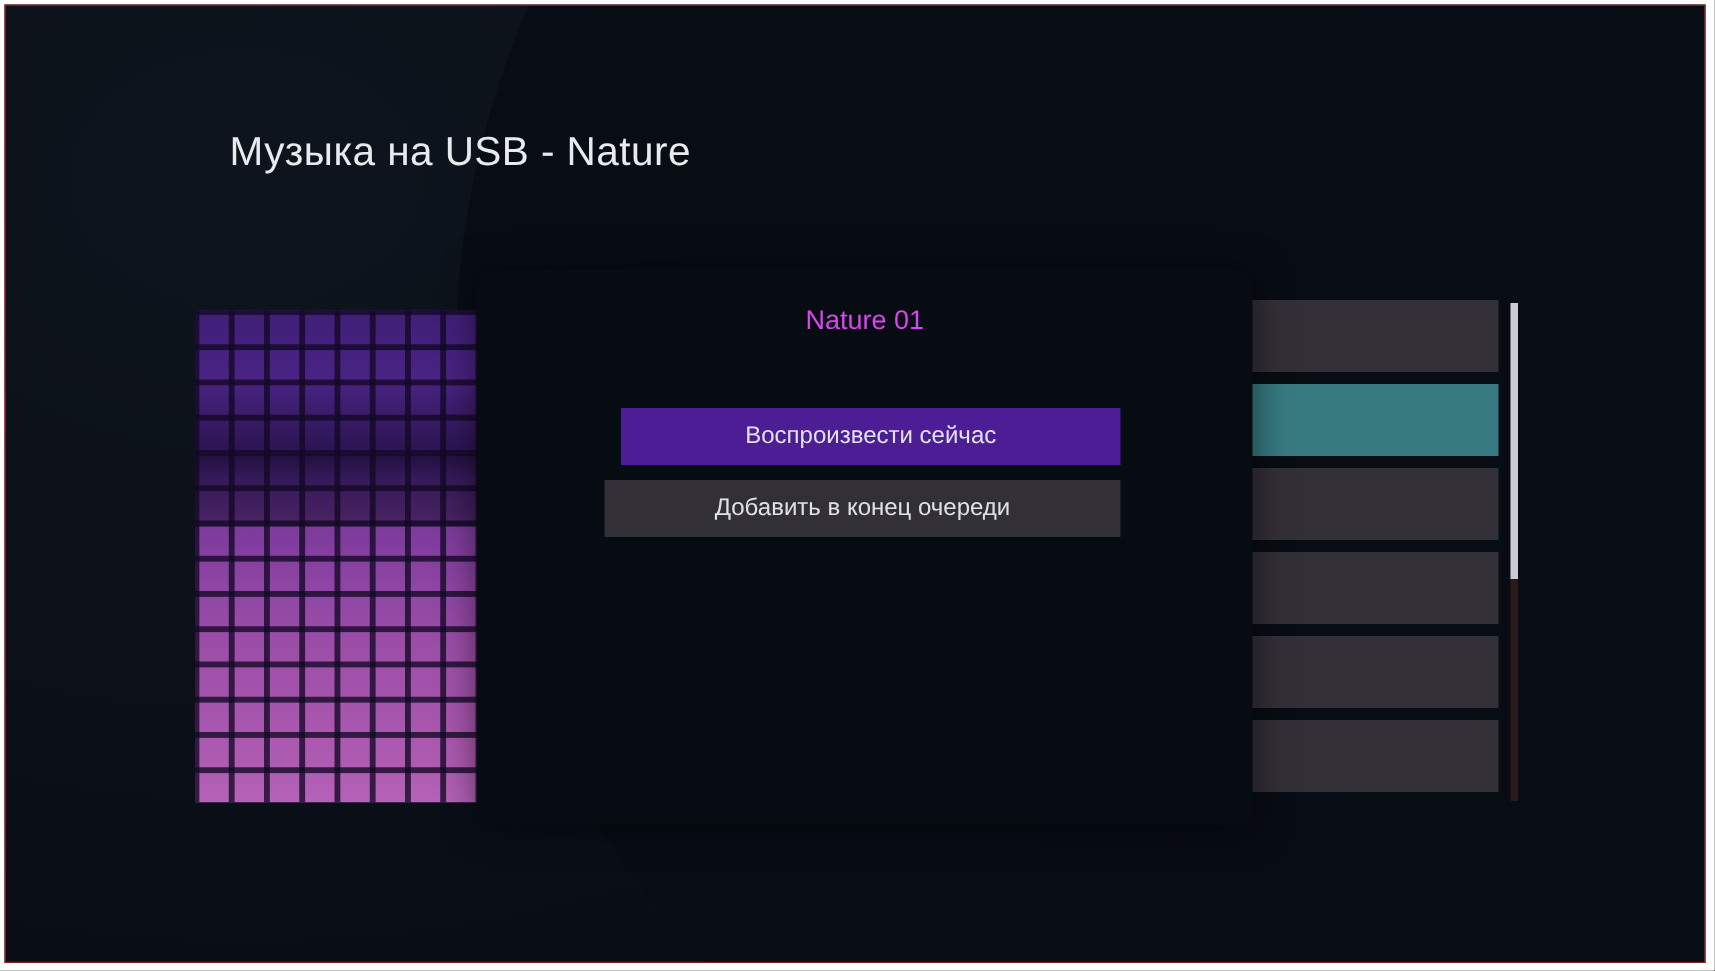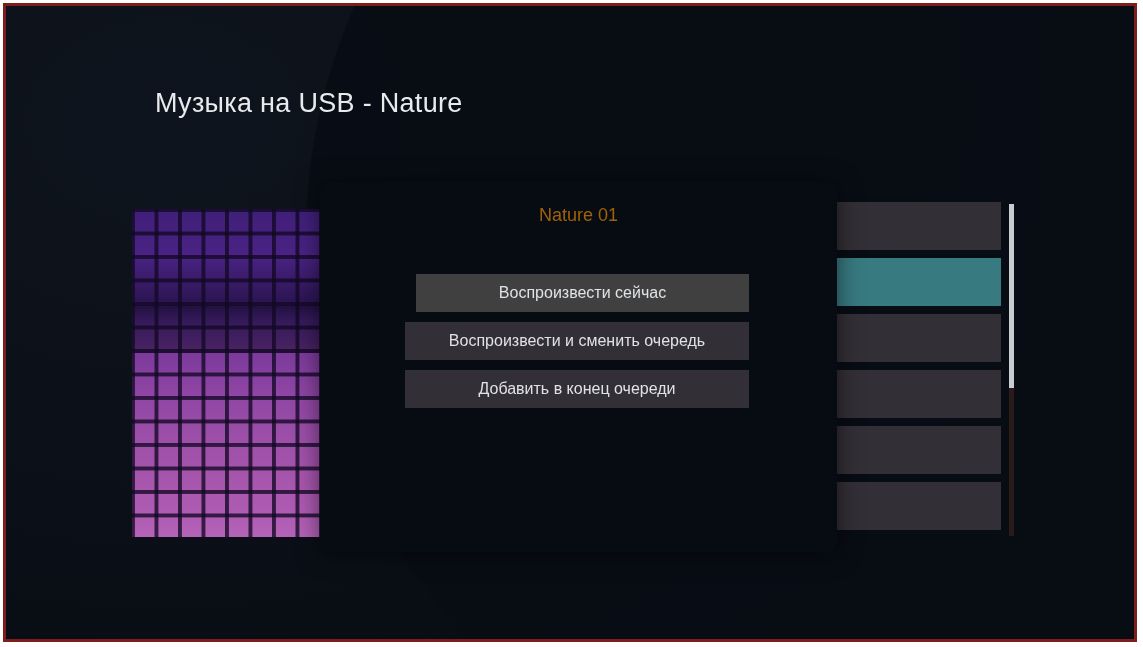--- a/index.html
+++ b/index.html
@@ -15,21 +15,21 @@
   }
 
   
   #tv-frame {
     position: absolute;
     left: 3px;
     top: 3px;
     width: 1134px;
     height: 639px;
     box-sizing: border-box;
-    border: 3px solid #7f1d1d;
+    border: 1px solid #7f1d1d;
     background: #0a0f17;
     overflow: hidden;
   }
 
   
   #backdrop-sheen {
     position: absolute;
     inset: 0;
     background:
       radial-gradient(1200px 900px at 14% 18%, #0e141d 0%, #0b1018 42%, #080d14 70%, #070b11 100%);
@@ -151,42 +151,42 @@
     border-radius: 9px;
     box-shadow: 0 2px 24px rgba(0,0,0,.55);
   }
   #dialog-title {
     position: absolute;
     left: 0;
     top: 23px;
     width: 100%;
     text-align: center;
     font-size: 18px;
-    color: #a16207;
+    color: #d946ef;
   }
   #dialog-actions {
     position: absolute;
     left: 85px;
     top: 92px;
     width: 344px;
   }
   .action-btn {
     height: 38px;
     margin-bottom: 10px;
     background: #332f36;
     display: flex;
     align-items: center;
     justify-content: center;
     font-size: 16px;
     color: #dfe2e6;
     cursor: pointer;
     user-select: none;
   }
   .action-btn.selected {
-    background: #404040;
+    background: #4c1d95;
     margin-left: 11px;
   }
   .action-btn .btn-label { line-height: 1; }
 </style>
 </head>
 <body>
 
 <div id="tv-frame">
 
   <div id="backdrop-sheen"></div>
@@ -226,21 +226,18 @@
   </div>
 
   <div id="context-dialog">
     <div id="dialog-title">Nature 01</div>
 
     <div id="dialog-actions">
       <div class="action-btn selected">
         <span class="btn-label">Воспроизвести сейчас</span>
       </div>
       <div class="action-btn">
-        <span class="btn-label">Воспроизвести и сменить очередь</span>
-      </div>
-      <div class="action-btn">
         <span class="btn-label">Добавить в конец очереди</span>
       </div>
     </div>
   </div>
 
 </div>
 
 </body></html>

